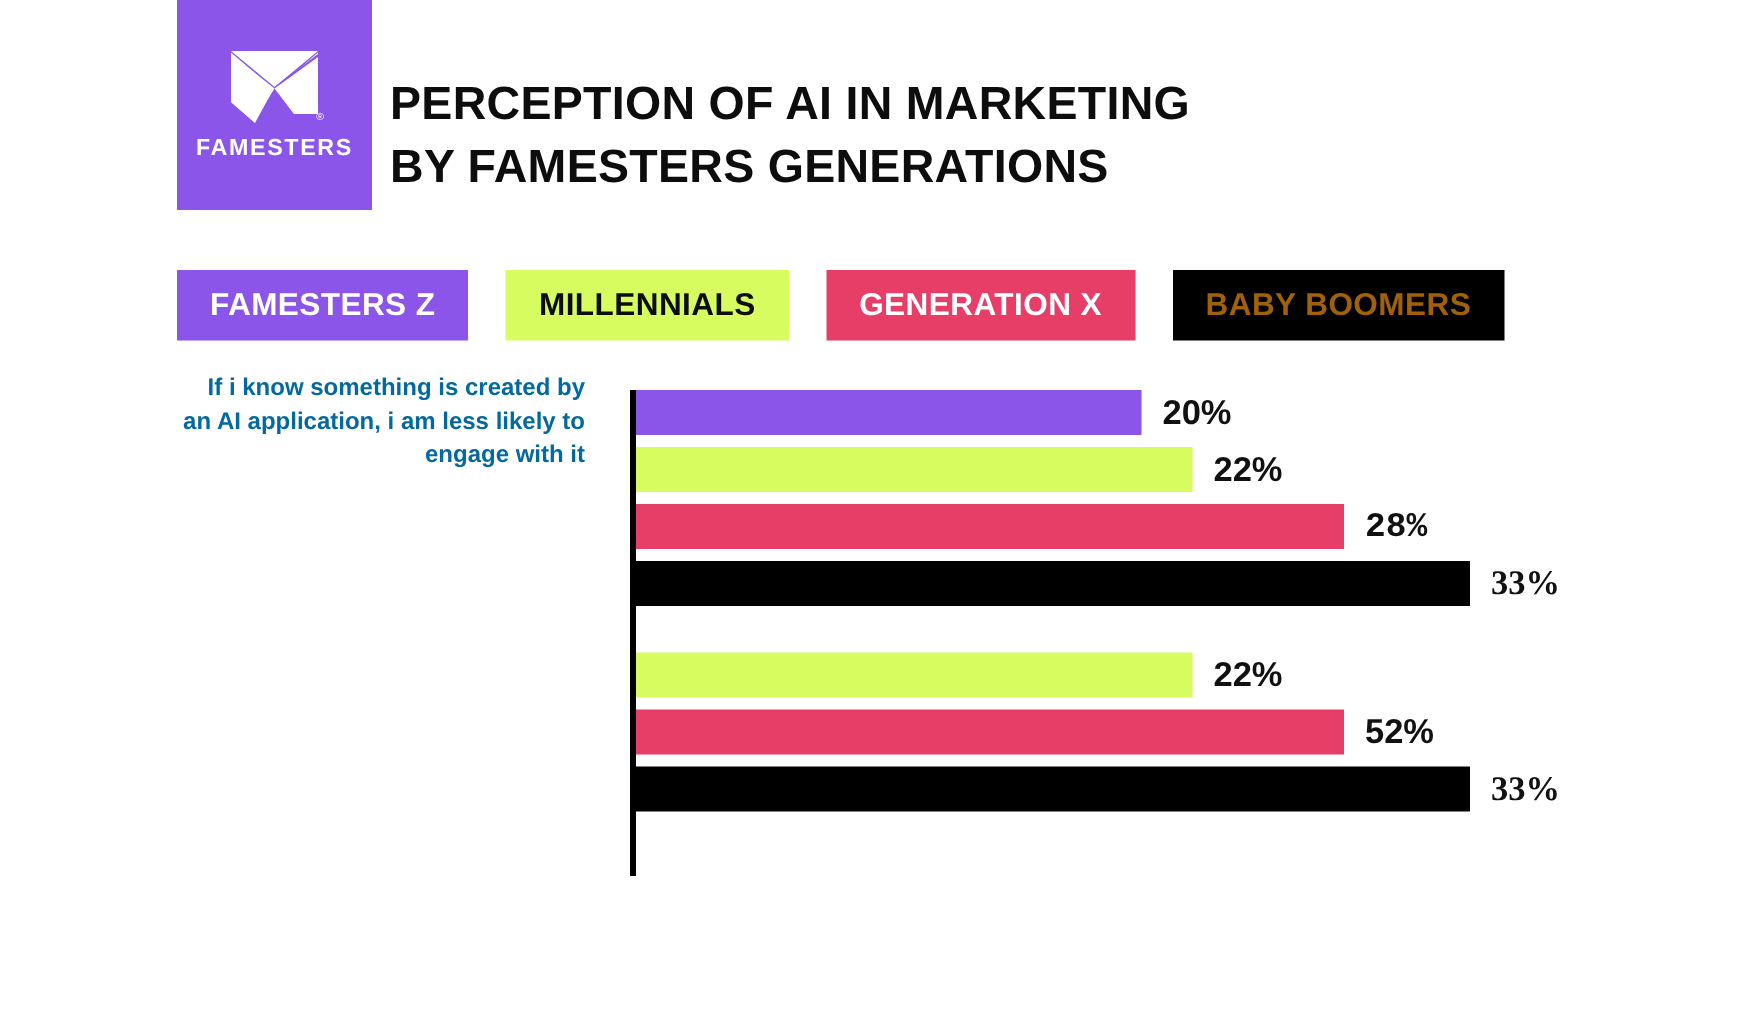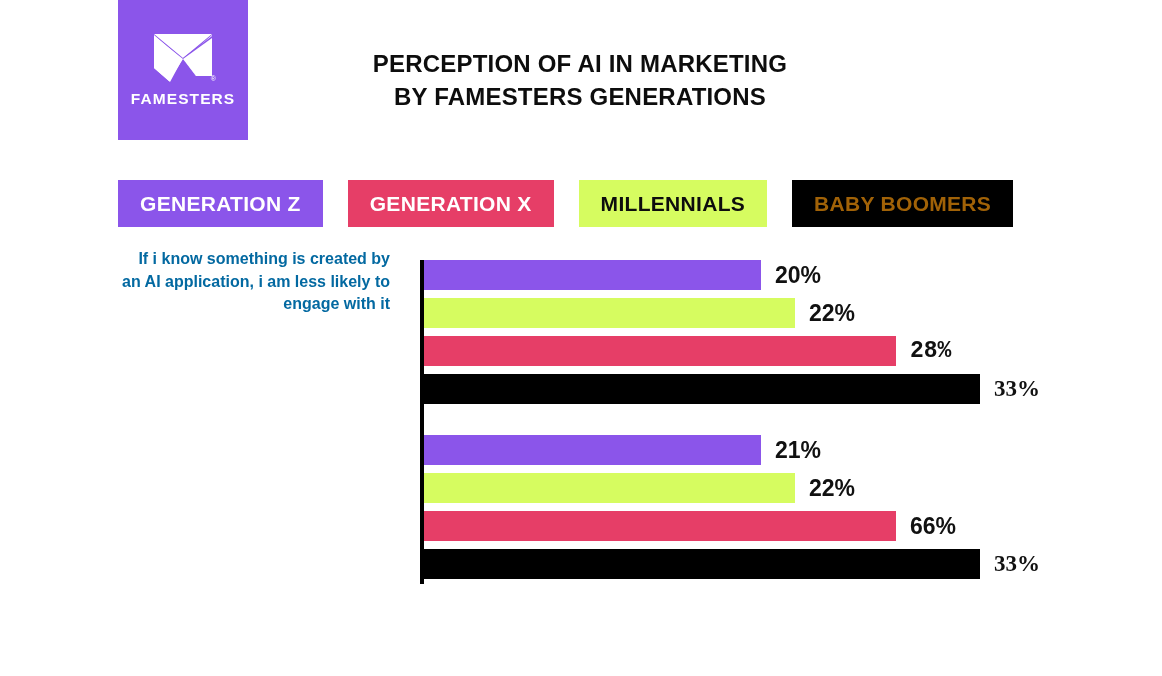--- a/index.html
+++ b/index.html
@@ -24,22 +24,22 @@
     font-size: 7px; color: #ffffff; line-height: 1;
   }
   .logo-word {
     color: #ffffff; font-size: 15.5px; font-weight: 700;
     letter-spacing: 1.1px; font-family: "Liberation Sans", sans-serif;
   }
 
   
   .title {
     position: absolute; left: 260px; top: 48px; width: 640px;
-    text-align: center; color: #0d0d0d;
-    font-size: 24px; font-weight: 700; line-height: 1.36;
+    text-align: left; color: #0d0d0d;
+    font-size: 31px; font-weight: 700; line-height: 1.36;
     letter-spacing: 0.2px;
   }
   .title .line { display: block; }
 
   
   .legend { position: absolute; left: 118px; top: 180px; display: flex; align-items: stretch; }
   .legend-item {
     height: 47px; display: flex; align-items: center; justify-content: center;
     padding: 0 22px; margin-right: 25px;
     font-size: 21px; font-weight: 700; letter-spacing: 0.3px; white-space: nowrap;
@@ -86,27 +86,27 @@
     <div class="logo-word">FAMESTERS</div>
   </div>
 
   <div class="title">
     <span class="line">PERCEPTION OF AI IN MARKETING</span>
     <span class="line">BY FAMESTERS GENERATIONS</span>
   </div>
 
   <div class="legend">
     <div class="legend-item" style="background:#8b55ea;color:#ffffff;">
-      <span>GENERATION Z</span>
+      <span>FAMESTERS Z</span>
+    </div>
+    <div class="legend-item" style="background:#d6fc60;color:#0d0d0d;">
+      <span>MILLENNIALS</span>
     </div>
     <div class="legend-item" style="background:#e63e67;color:#ffffff;">
       <span>GENERATION X</span>
-    </div>
-    <div class="legend-item" style="background:#d6fc60;color:#0d0d0d;">
-      <span>MILLENNIALS</span>
     </div>
     <div class="legend-item" style="background:#000000;color:#a16207;">
       <span>BABY BOOMERS</span>
     </div>
   </div>
 
   <div class="chart">
     <div class="axis"></div>
 
     <div class="group">
@@ -127,30 +127,26 @@
         <div class="bar-row">
           <div class="bar" style="background:#000000;width:556px;"></div>
           <div class="bar-value" style="left:570px;">33%</div>
         </div>
       </div>
     </div>
 
     <div class="group">
       <div class="bars">
         <div class="bar-row">
-          <div class="bar" style="background:#8b55ea;width:337px;"></div>
-          <div class="bar-value" style="left:351px;">21%</div>
-        </div>
-        <div class="bar-row">
           <div class="bar" style="background:#d6fc60;width:371px;"></div>
           <div class="bar-value" style="left:385px;">22%</div>
         </div>
         <div class="bar-row">
           <div class="bar" style="background:#e63e67;width:472px;"></div>
-          <div class="bar-value" style="left:486px;">66%</div>
+          <div class="bar-value" style="left:486px;">52%</div>
         </div>
         <div class="bar-row">
           <div class="bar" style="background:#000000;width:556px;"></div>
           <div class="bar-value" style="left:570px;">33%</div>
         </div>
       </div>
     </div>
   </div>
 
 </div>

